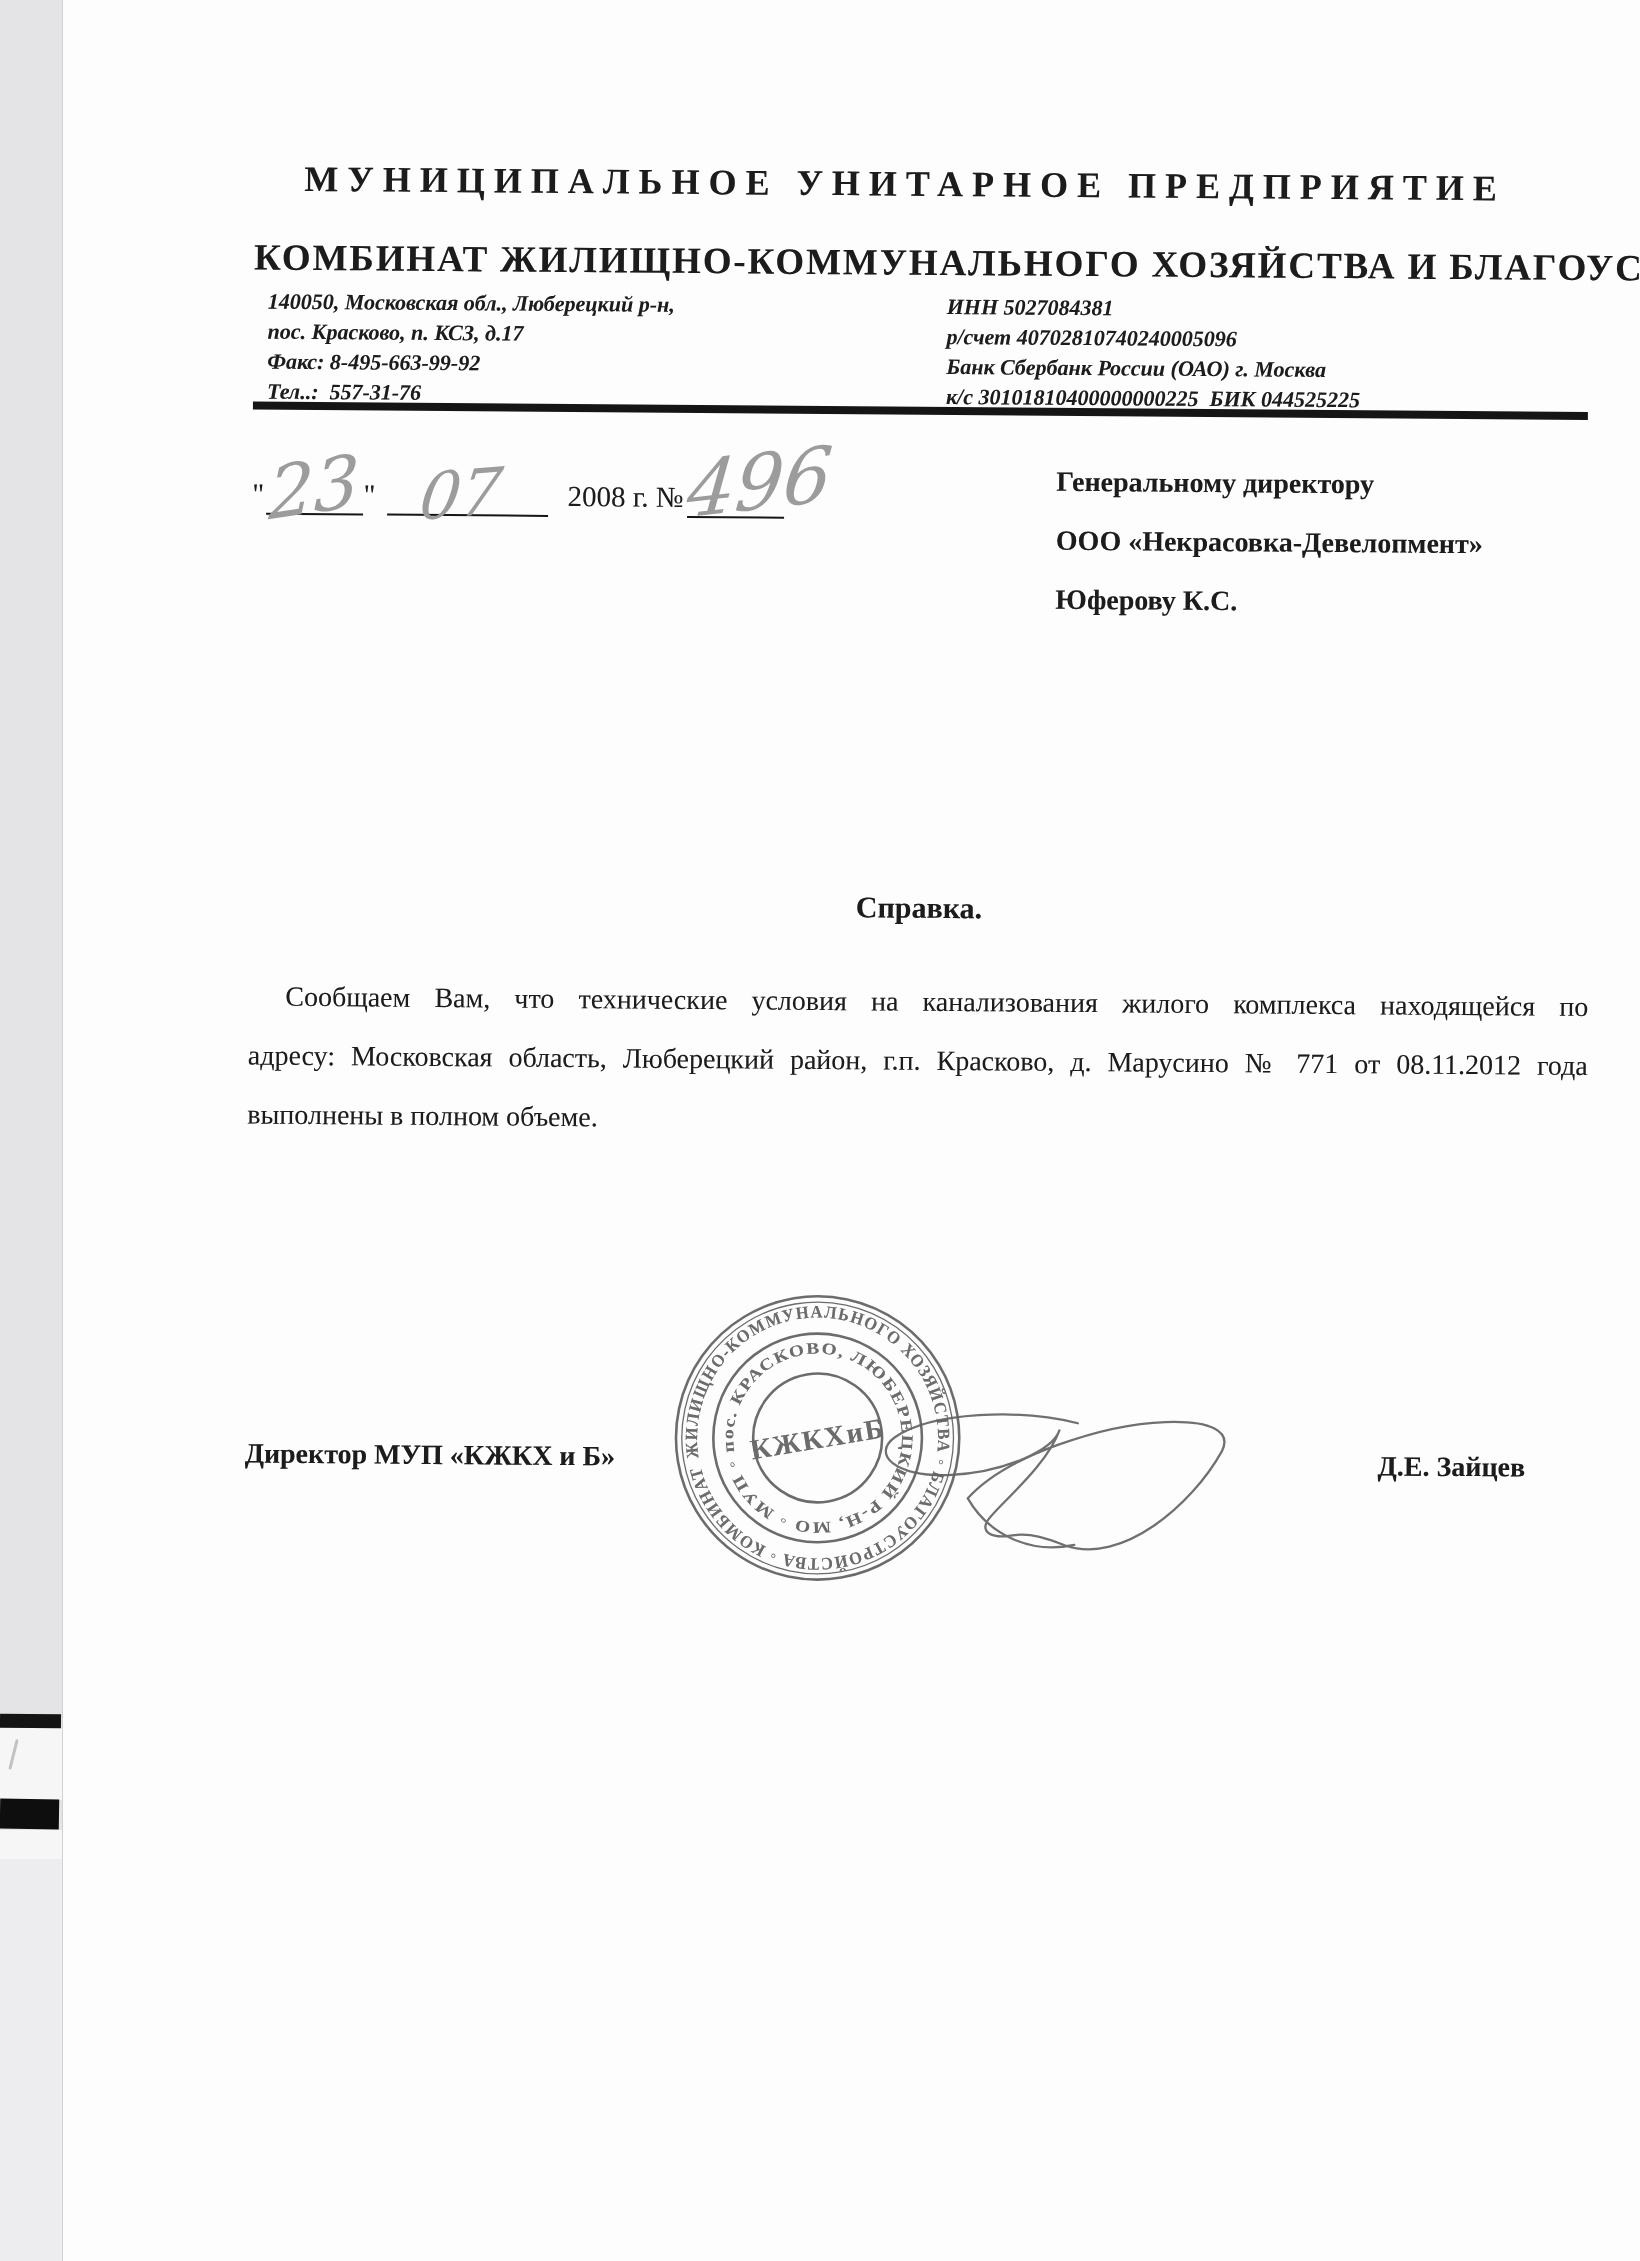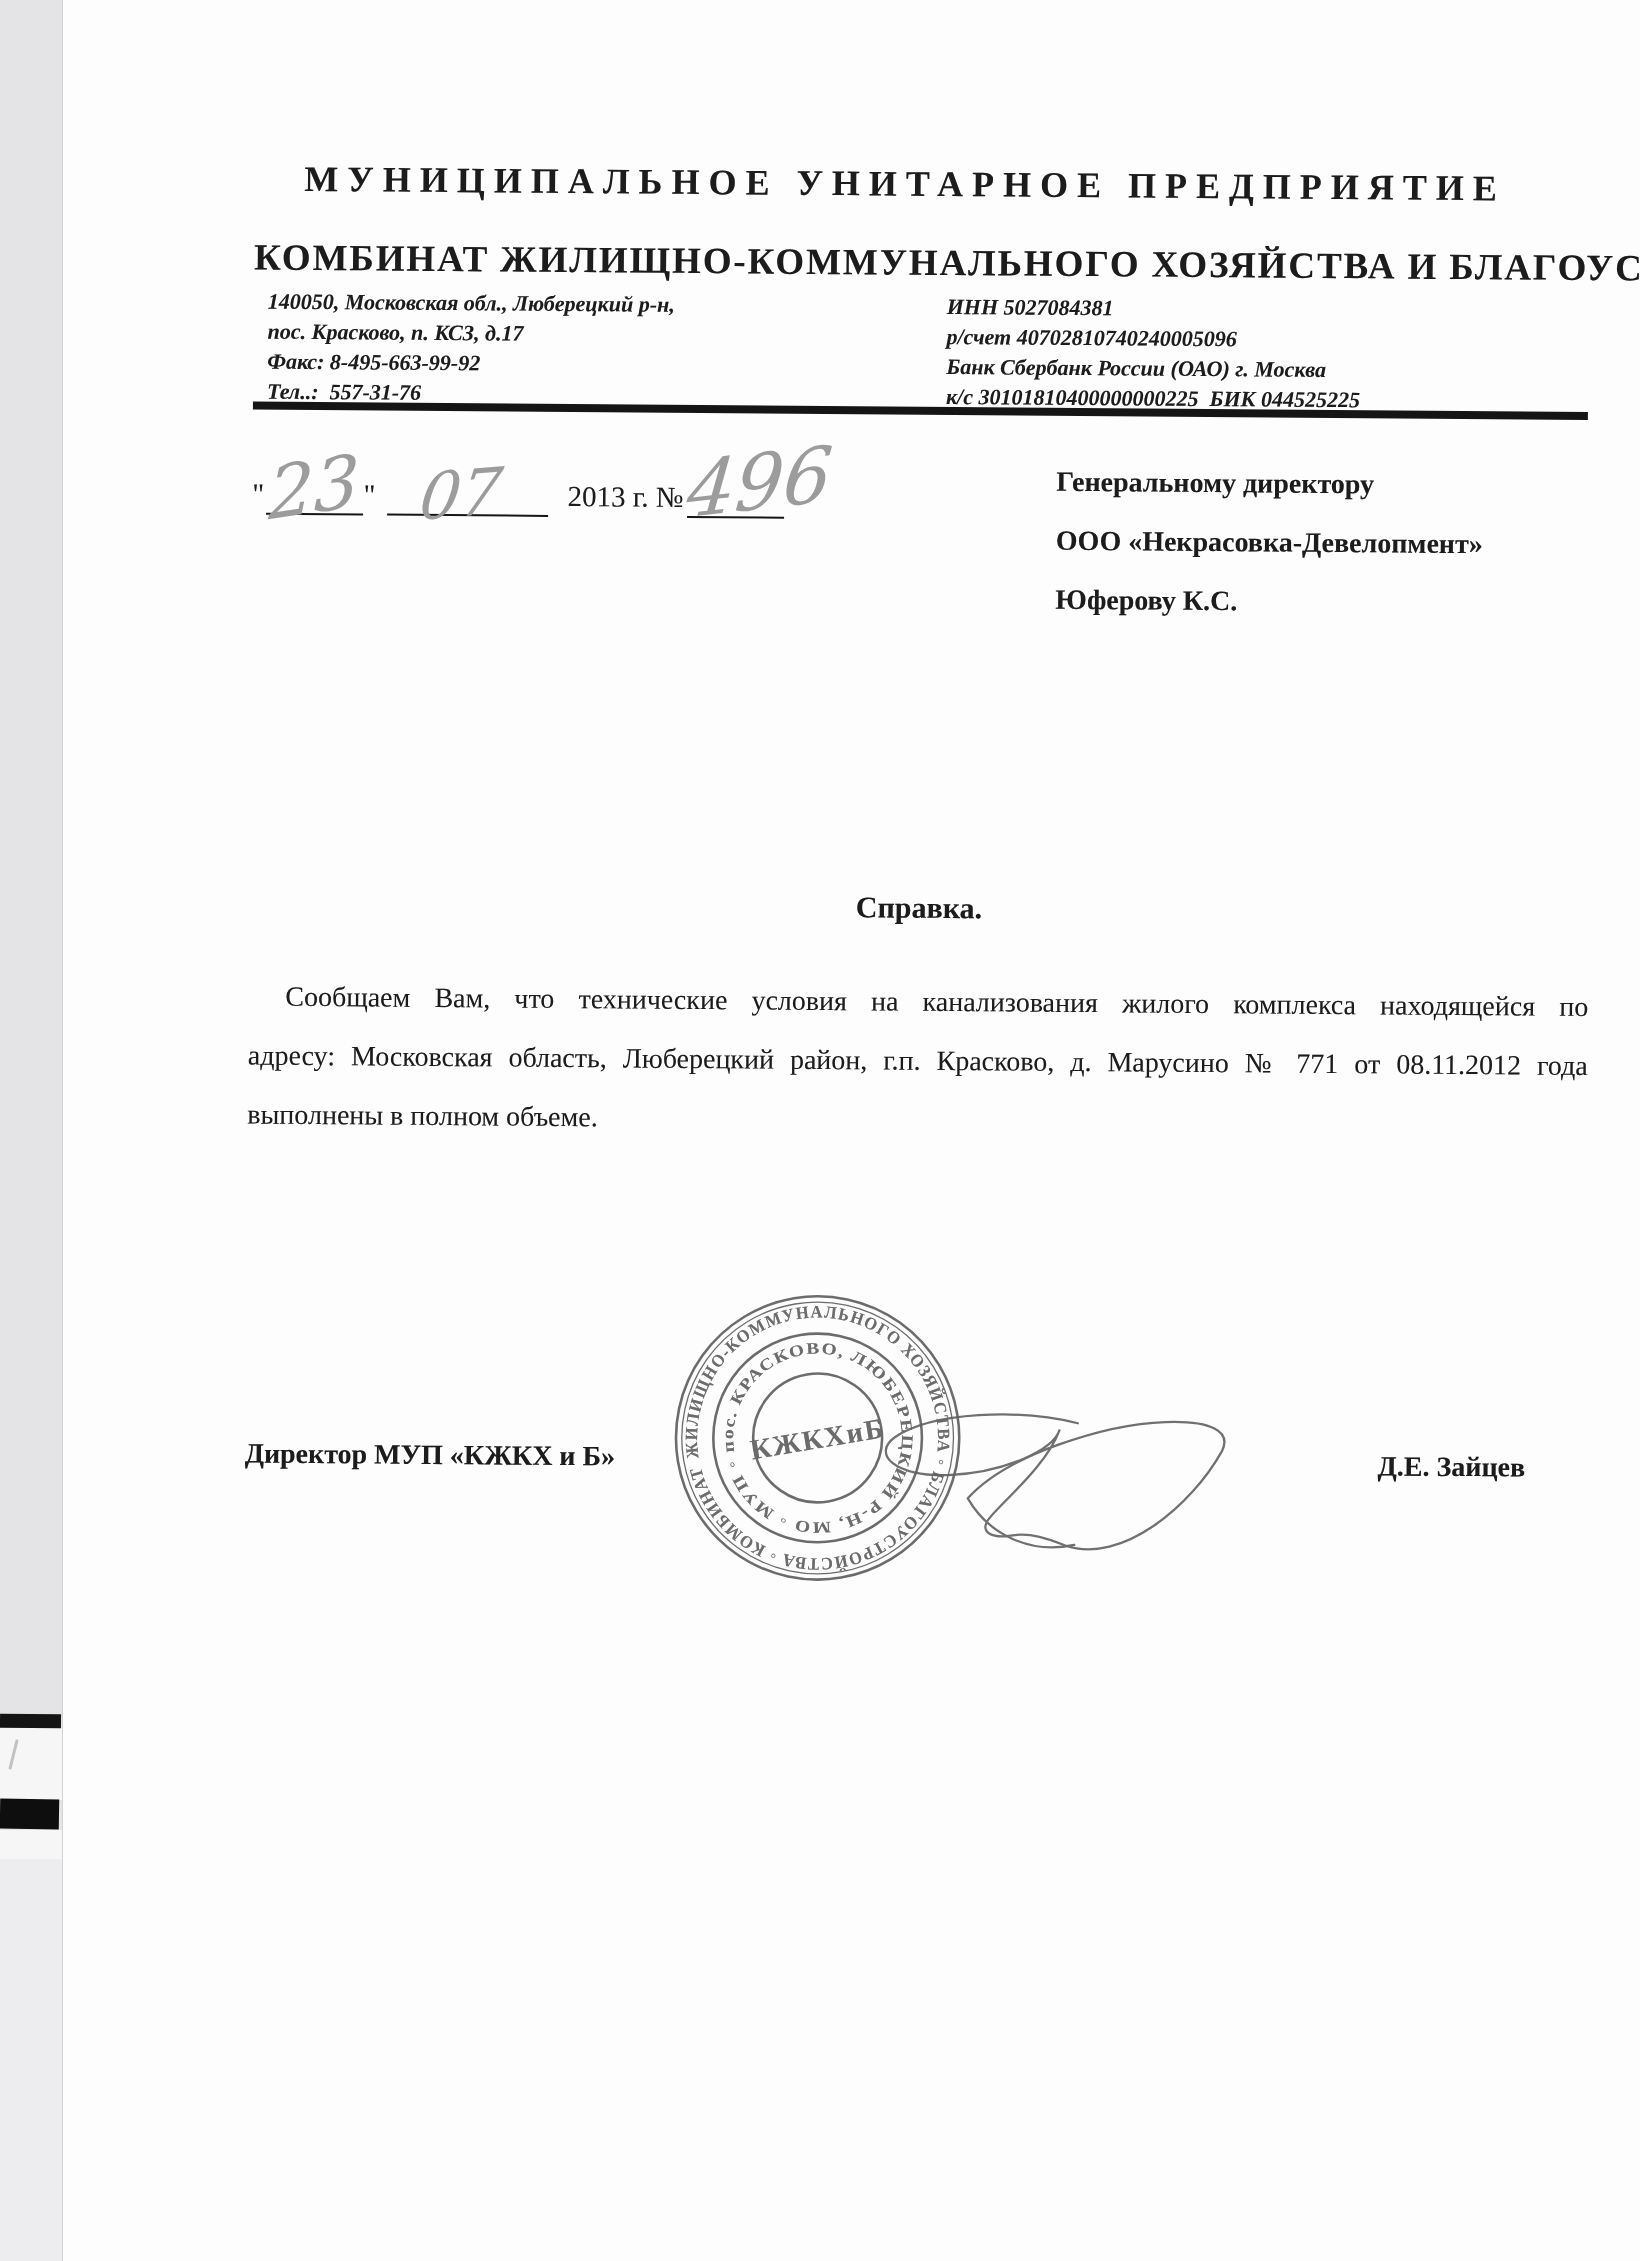--- a/index.html
+++ b/index.html
@@ -104,21 +104,21 @@
 
     <div class="dateline">
       <span class="q">"</span>
       <span class="uline u-day">
         <span class="hand hand-day">23</span>
       </span>
       <span class="q">"</span>
       <span class="uline u-month">
         <span class="hand hand-month">07</span>
       </span>
-      <span class="year-label">2013 г. №</span>
+      <span class="year-label">2008 г. №</span>
       <span class="uline u-num">
         <span class="hand hand-num">496</span>
       </span>
     </div>
 
     <div class="recipient">
       <div>Генеральному директору</div>
       <div>ООО «Некрасовка-Девелопмент»</div>
       <div>Юферову К.С.</div>
     </div>

